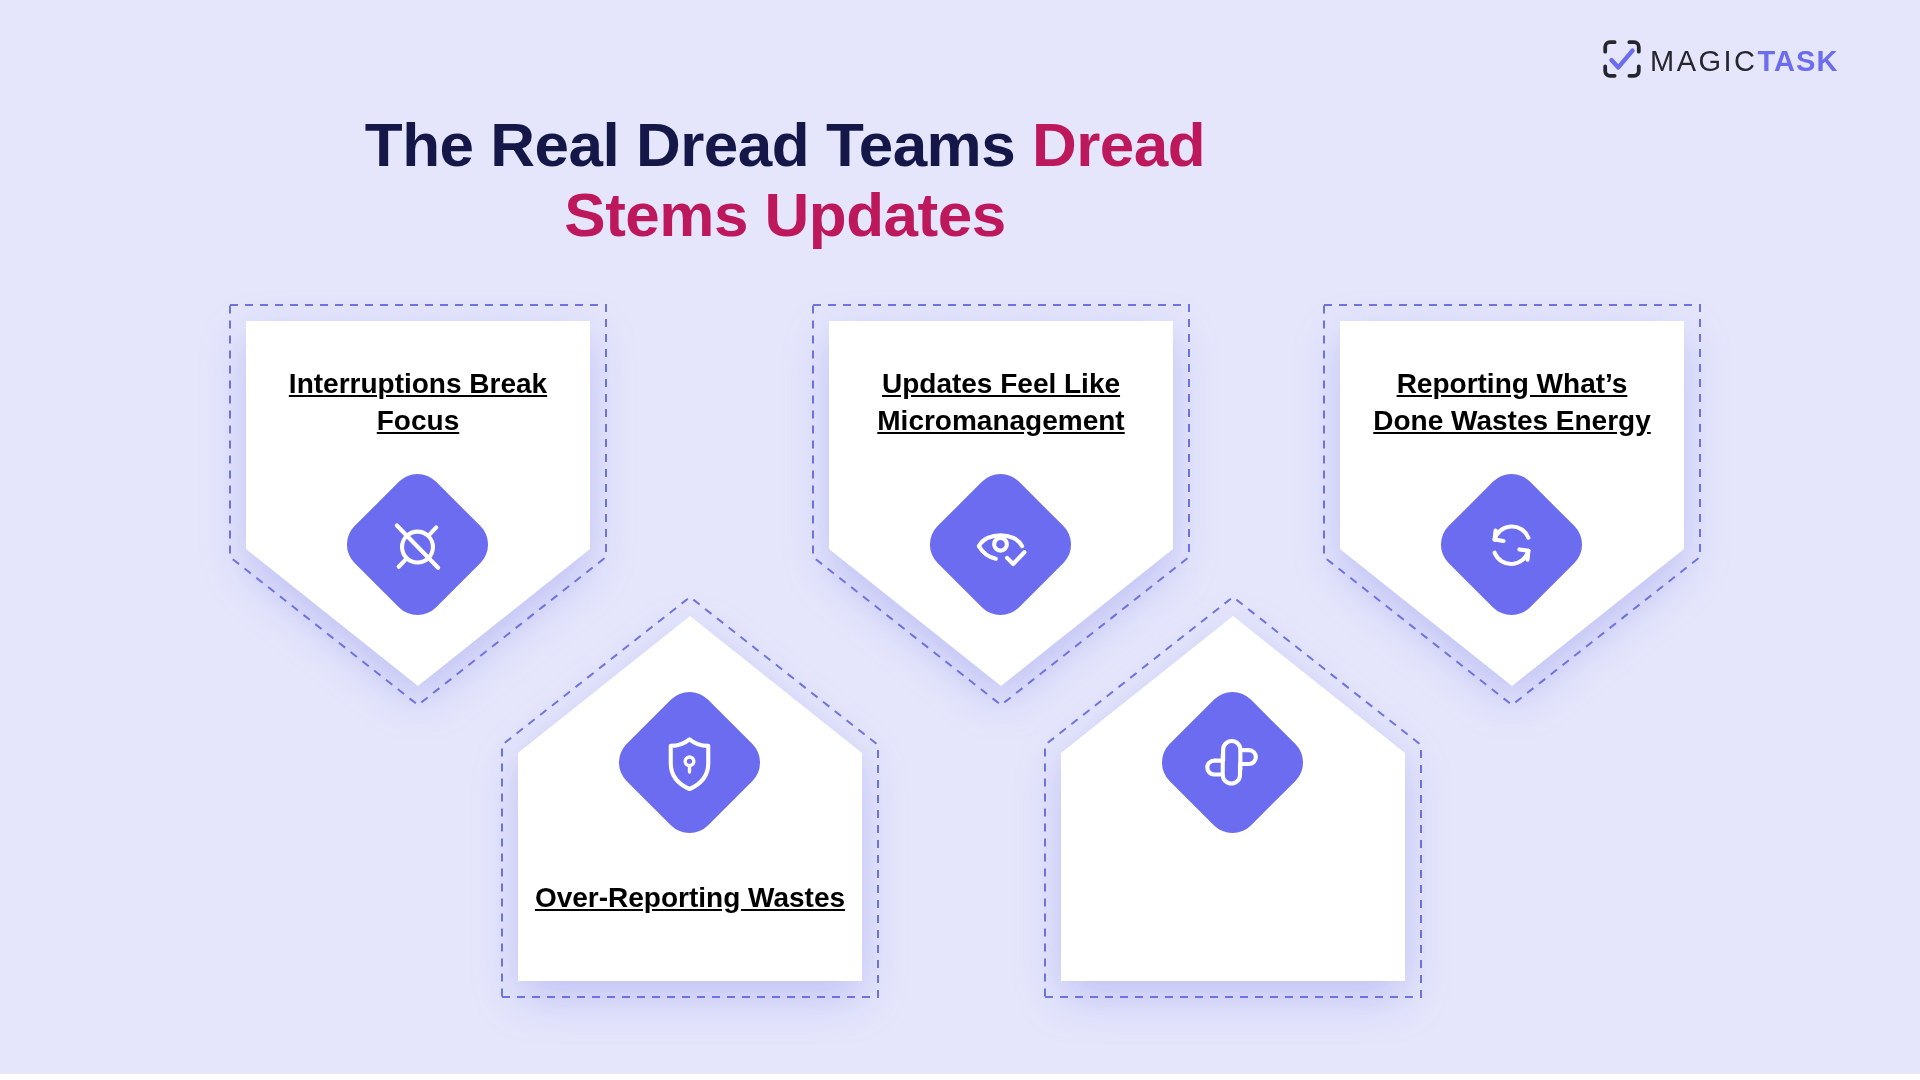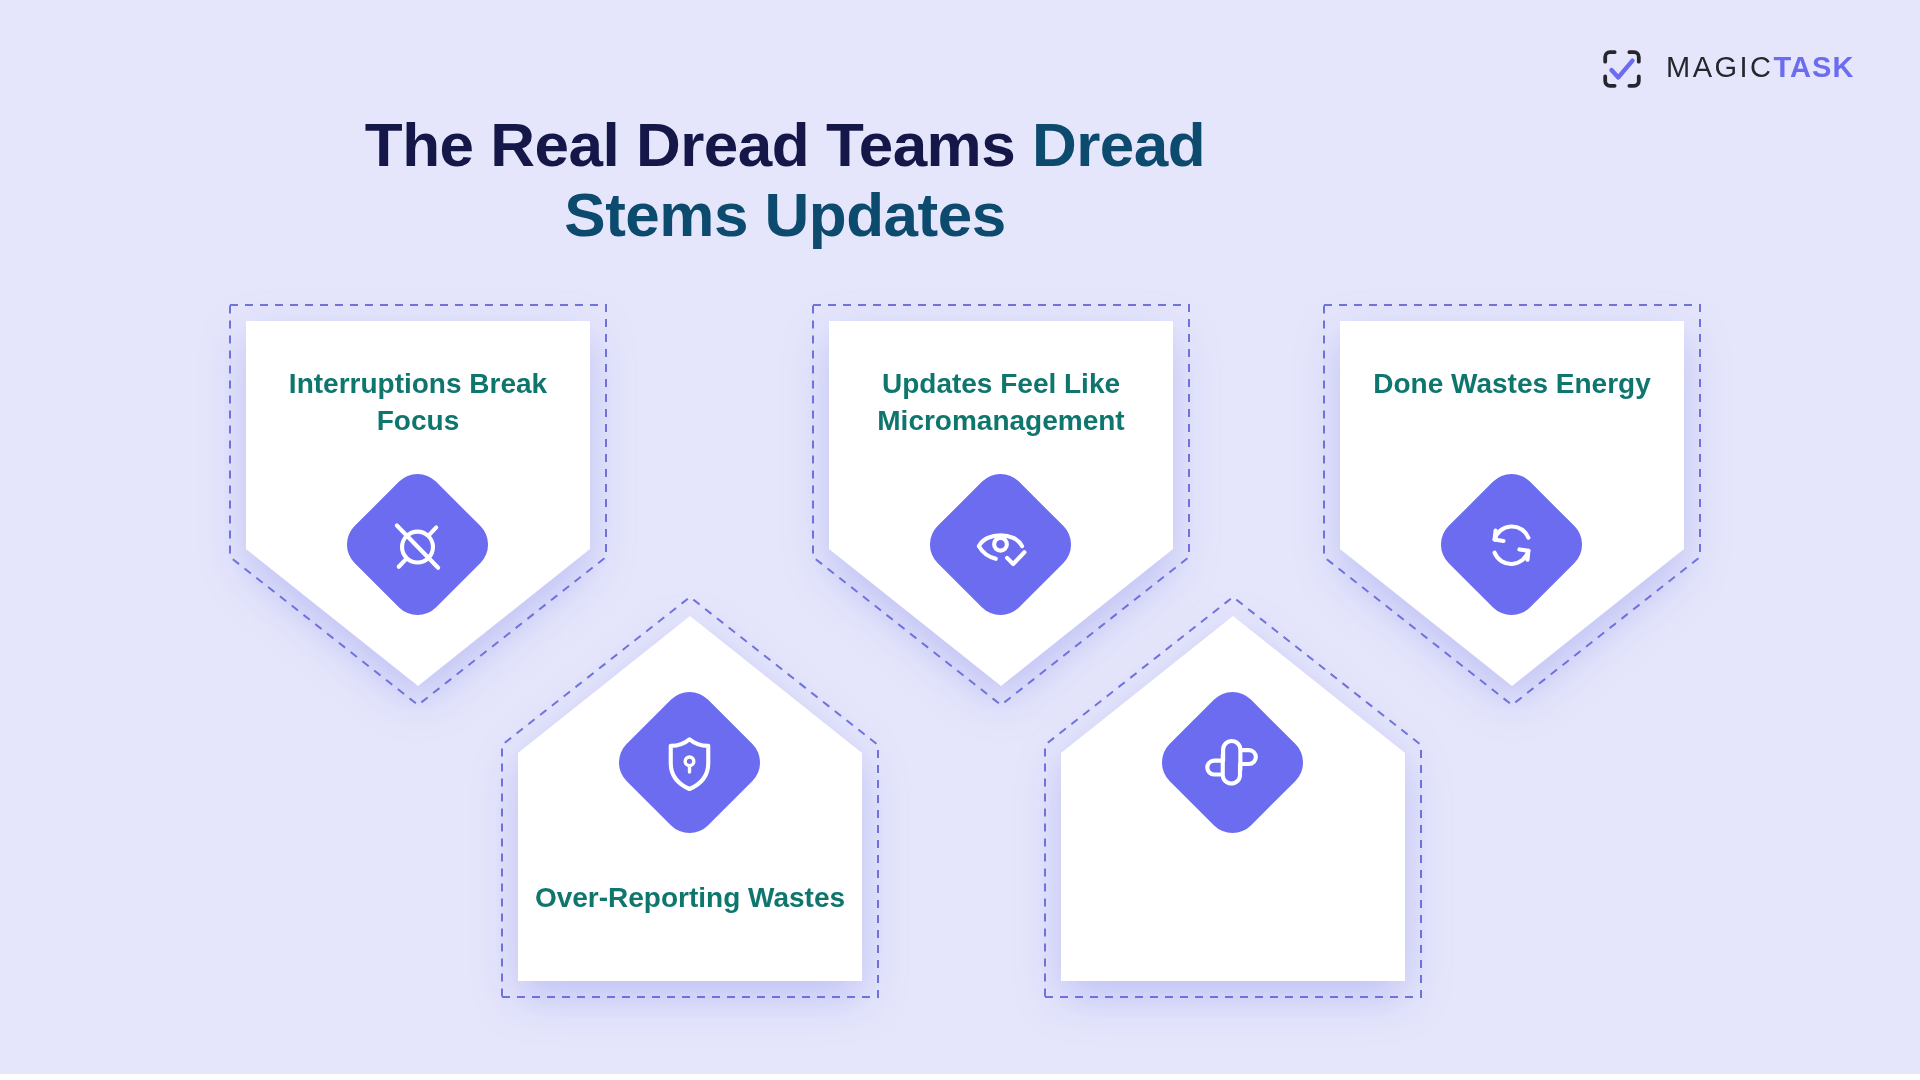--- a/index.html
+++ b/index.html
@@ -8,42 +8,42 @@
     background:#E5E6FB;
     font-family:"Liberation Sans", sans-serif;
   }
   
   .title{
     position:absolute;left:0;top:68px;width:1570px;text-align:center;
     font-weight:700;font-size:62px;line-height:70px;color:#141747;
     letter-spacing:-0.5px;
   }
   .title .t-line{display:block;}
-  .hl{color:#0c4a6e;}
+  .hl{color:#be185d;}
   
   .logo{
-    position:absolute;left:1601px;top:44px;height:46px;
-    display:flex;align-items:flex-end;gap:23px;
+    position:absolute;left:1601px;top:38px;height:46px;
+    display:flex;align-items:flex-start;gap:7px;
   }
   .logo .word{font-size:29px;line-height:46px;}
   .logo .m{color:#26262E;font-weight:500;letter-spacing:2.5px;}
   .logo .t{color:#6B6CEF;font-weight:800;letter-spacing:1px;}
   
   .card{position:absolute;width:380px;height:404px;}
   .c1{left:228px;top:303px;}
   .c2{left:811px;top:303px;}
   .c3{left:1322px;top:303px;}
   .c4{left:500px;top:595px;}
   .c5{left:1043px;top:595px;}
   .shape{position:absolute;left:0;top:0;width:380px;height:404px;overflow:visible;}
   .outline{fill:none;stroke:#7073DC;stroke-width:2;stroke-dasharray:8 7;}
   .surface{fill:#FFFFFF;filter:drop-shadow(0 16px 22px rgba(107,109,232,0.30));}
   .label{
     position:absolute;left:0;width:100%;text-align:center;
-    font-weight:700;font-size:28px;line-height:37px;color:#0f766e;
+    font-weight:700;font-size:28px;line-height:37px;color:#000000;text-decoration:underline;
   }
   .label span{display:block;}
   .down .label{top:62px;}
   .up .label{top:284px;}
   .diamond{
     position:absolute;width:115px;height:115px;border-radius:26px;
     background:#6B6CEF;transform:rotate(45deg);
     display:flex;align-items:center;justify-content:center;
   }
   .down .diamond{left:132px;top:184px;}
@@ -115,20 +115,21 @@
     </svg>
   </div>
 </div>
 
 <div class="card c3 down">
   <svg class="shape" viewBox="0 0 380 404">
     <path class="outline" d="M2,2 H378 V254 L190,402 L2,254 Z"></path>
     <path class="surface" d="M18,18 H362 V246 L190,383 L18,246 Z"></path>
   </svg>
   <div class="label">
+    <span>Reporting What’s</span>
     <span>Done Wastes Energy</span>
   </div>
   <div class="diamond">
     <svg viewBox="0 0 64 64">
       <g class="icon-stroke">
         <path d="M50,24 A19,19 0 0 0 14,26"></path>
         <path d="M14,26 L15,16.5 M14,26 L23.5,27.5"></path>
         <path d="M14,40 A19,19 0 0 0 50,38"></path>
         <path d="M50,38 L49,47.5 M50,38 L40.5,36.5"></path>
       </g>

